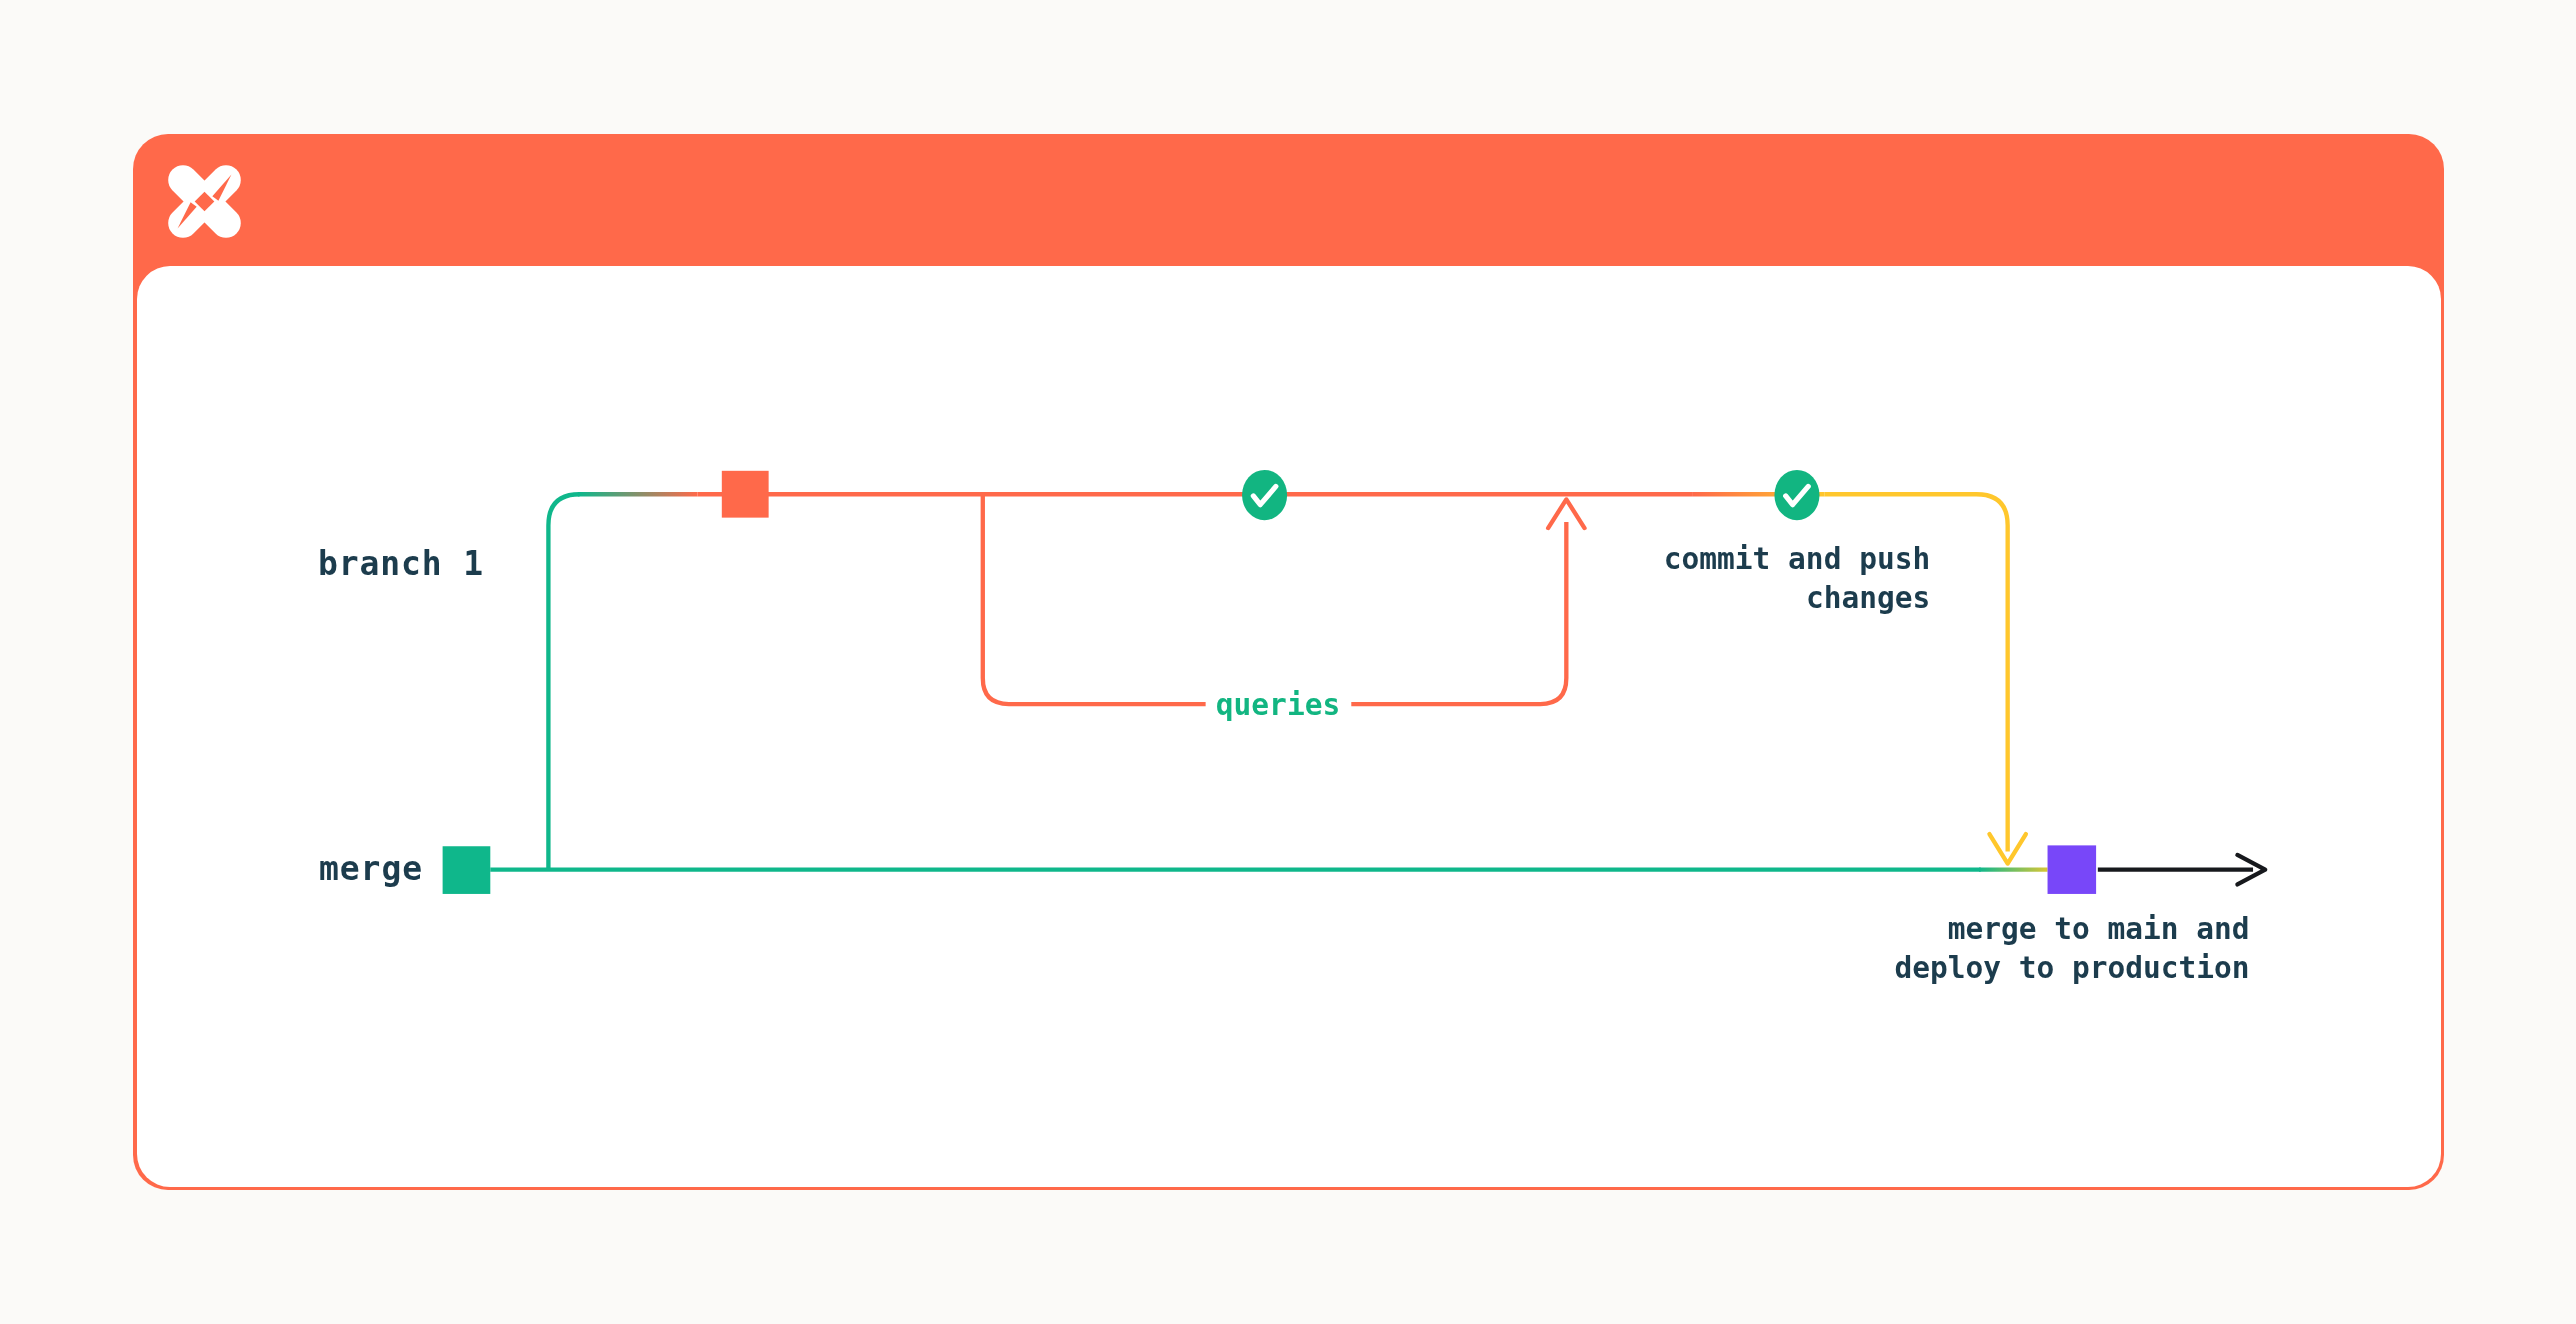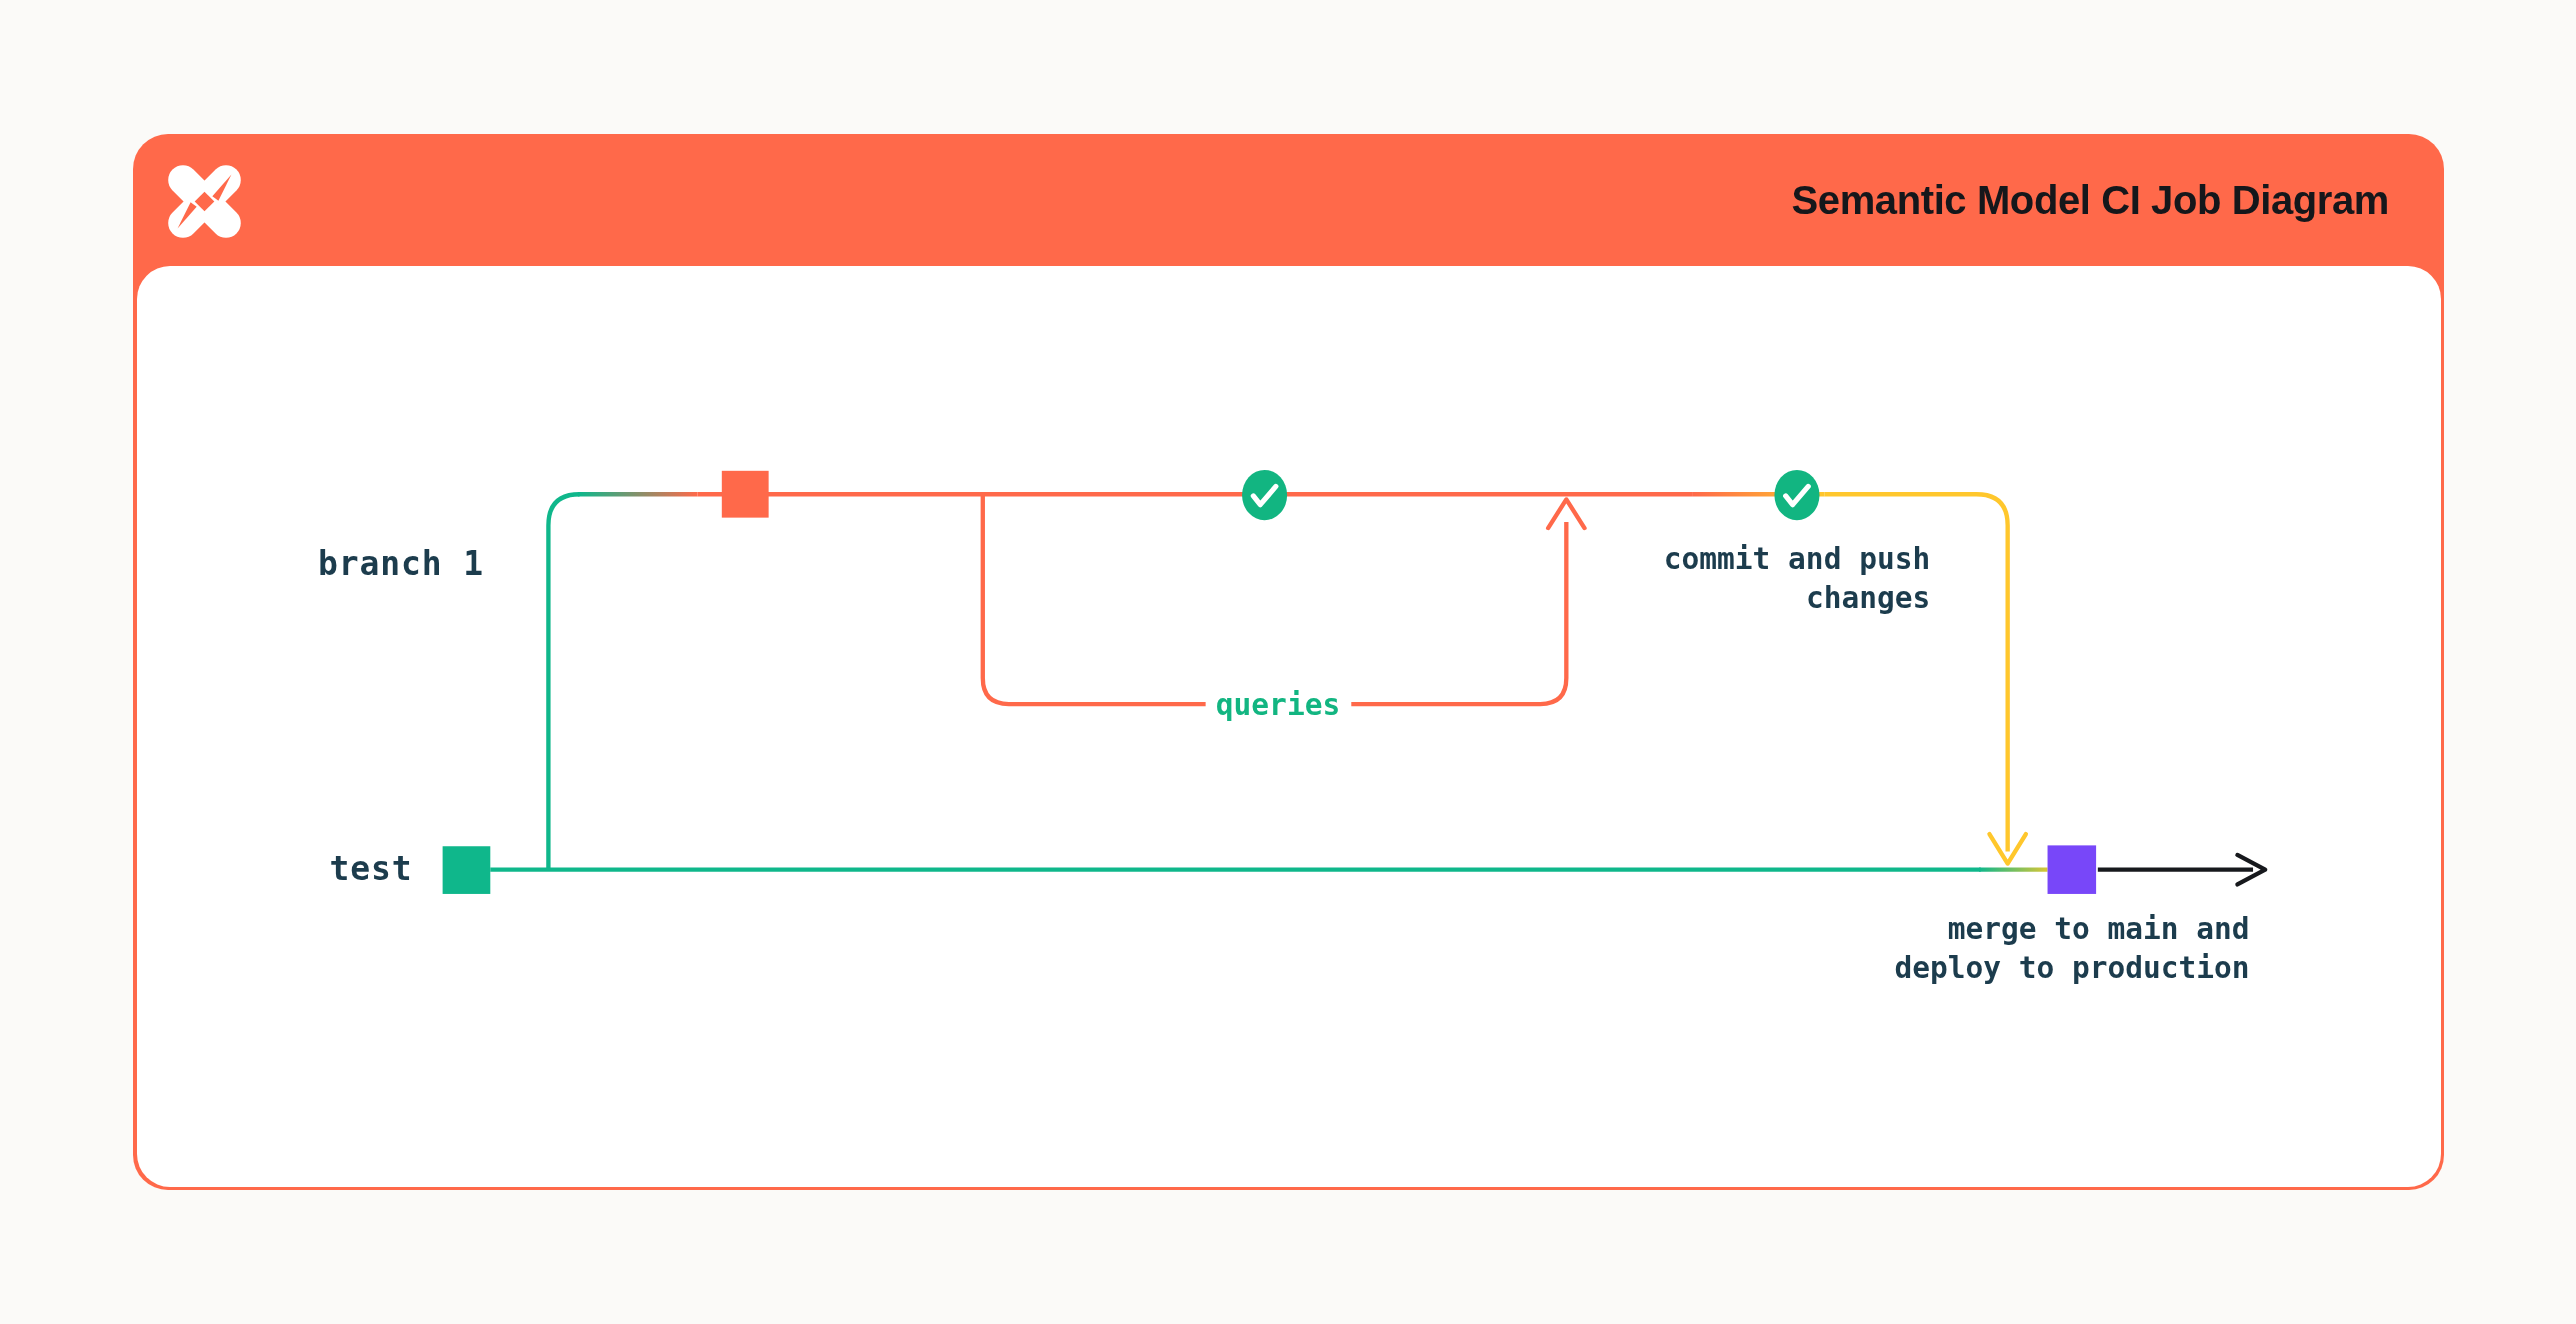--- a/index.html
+++ b/index.html
@@ -58,21 +58,20 @@
         <g transform="translate(42,42)">
           <g>
             <rect x="-52" y="-17" width="104" height="34" rx="17" transform="rotate(45)" fill="#FFFFFF"></rect>
             <rect x="-52" y="-17" width="104" height="34" rx="17" transform="rotate(-45)" fill="#FFFFFF"></rect>
           </g>
           <rect x="-8" y="-8" width="16" height="16" transform="rotate(45)" fill="#FF694A"></rect>
           <path d="M 9 -6 L 31 -31 L 16 -1 Z" fill="#FF694A"></path>
           <path d="M -9 6 L -31 31 L -16 1 Z" fill="#FF694A"></path>
         </g>
       </svg>
-      <div class="title">Semantic Model CI Job Diagram</div>
     </div>
 
     <div class="card-body"></div>
   </div>
 
   <svg class="diagram-svg" viewBox="0 0 2970 1527">
     <defs>
       <linearGradient id="gradTealOrange" gradientUnits="userSpaceOnUse" x1="668" y1="570" x2="804" y2="570">
         <stop offset="0" stop-color="#0FB78B"></stop>
         <stop offset="1" stop-color="#FF694A"></stop>
@@ -118,21 +117,21 @@
       <ellipse cx="1458" cy="571" rx="26" ry="29" fill="#12B581"></ellipse>
       <polyline points="1445,572 1453,582 1471,561" fill="none" stroke-width="6" stroke-linecap="round" stroke-linejoin="round" stroke="#FFFFFF"></polyline>
     </g>
     <g>
       <ellipse cx="2072" cy="571" rx="26" ry="29" fill="#12B581"></ellipse>
       <polyline points="2059,572 2067,582 2085,561" fill="none" stroke-width="6" stroke-linecap="round" stroke-linejoin="round" stroke="#FFFFFF"></polyline>
     </g>
   </svg>
 
   <div class="lbl branch-lbl" style="left:401px;top:564px;">branch 1</div>
-  <div class="lbl branch-lbl" style="left:371px;top:869px;">test</div>
+  <div class="lbl branch-lbl" style="left:371px;top:869px;">merge</div>
 
   <div class="lbl success-lbl" style="left:1278px;top:705px;">queries</div>
   <div class="lbl node-lbl" style="left:1797px;top:579px;">commit and push
 changes</div>
   <div class="lbl node-lbl" style="left:2072px;top:949px;">merge to main and
 deploy to production</div>
 
 </div>
 
 

